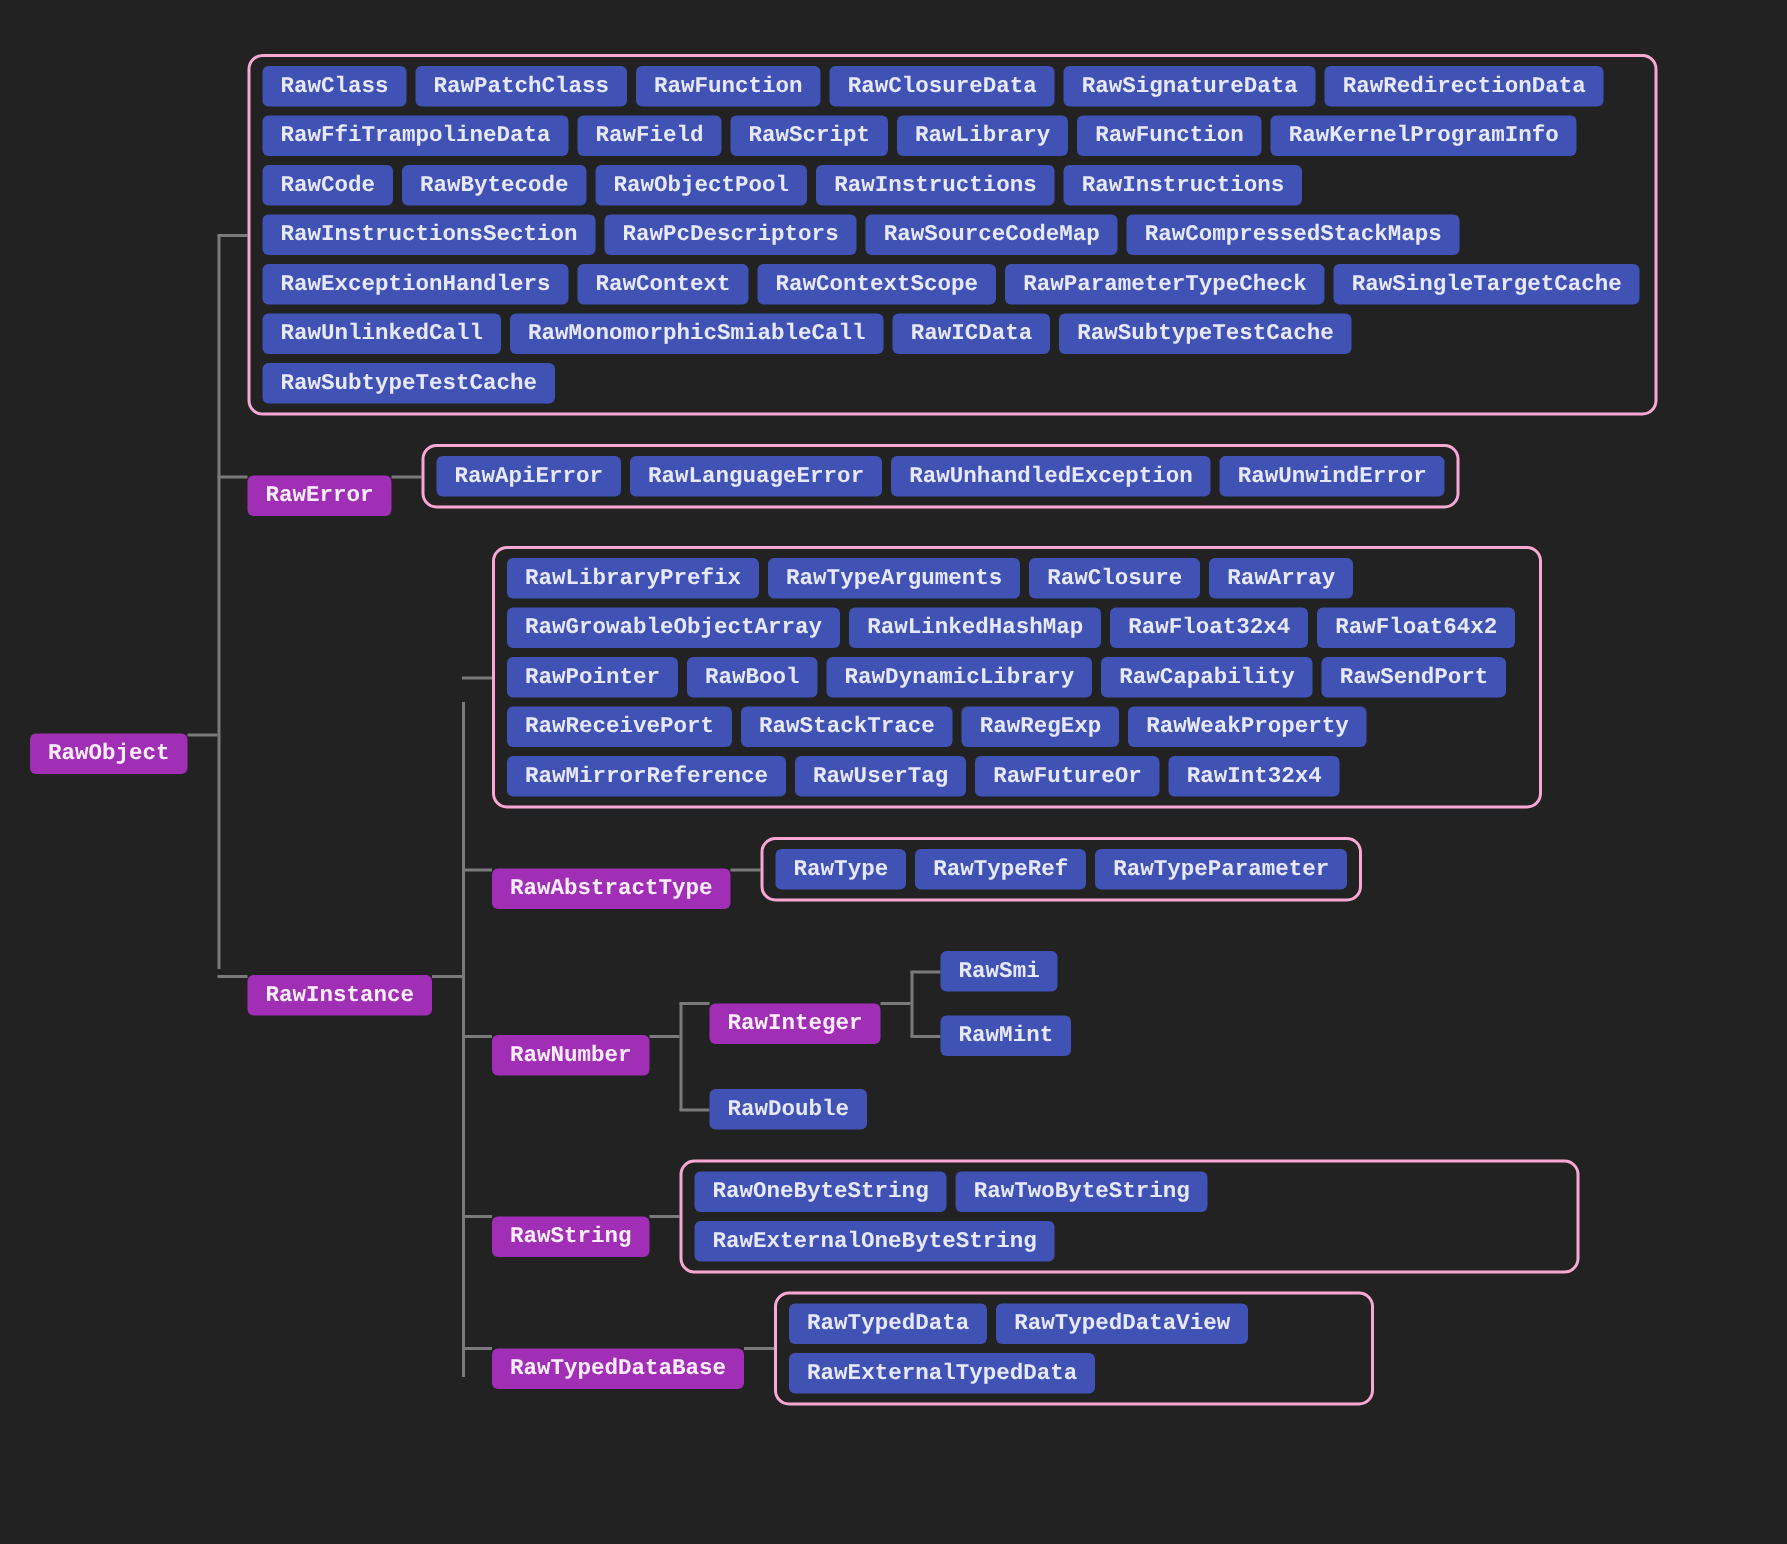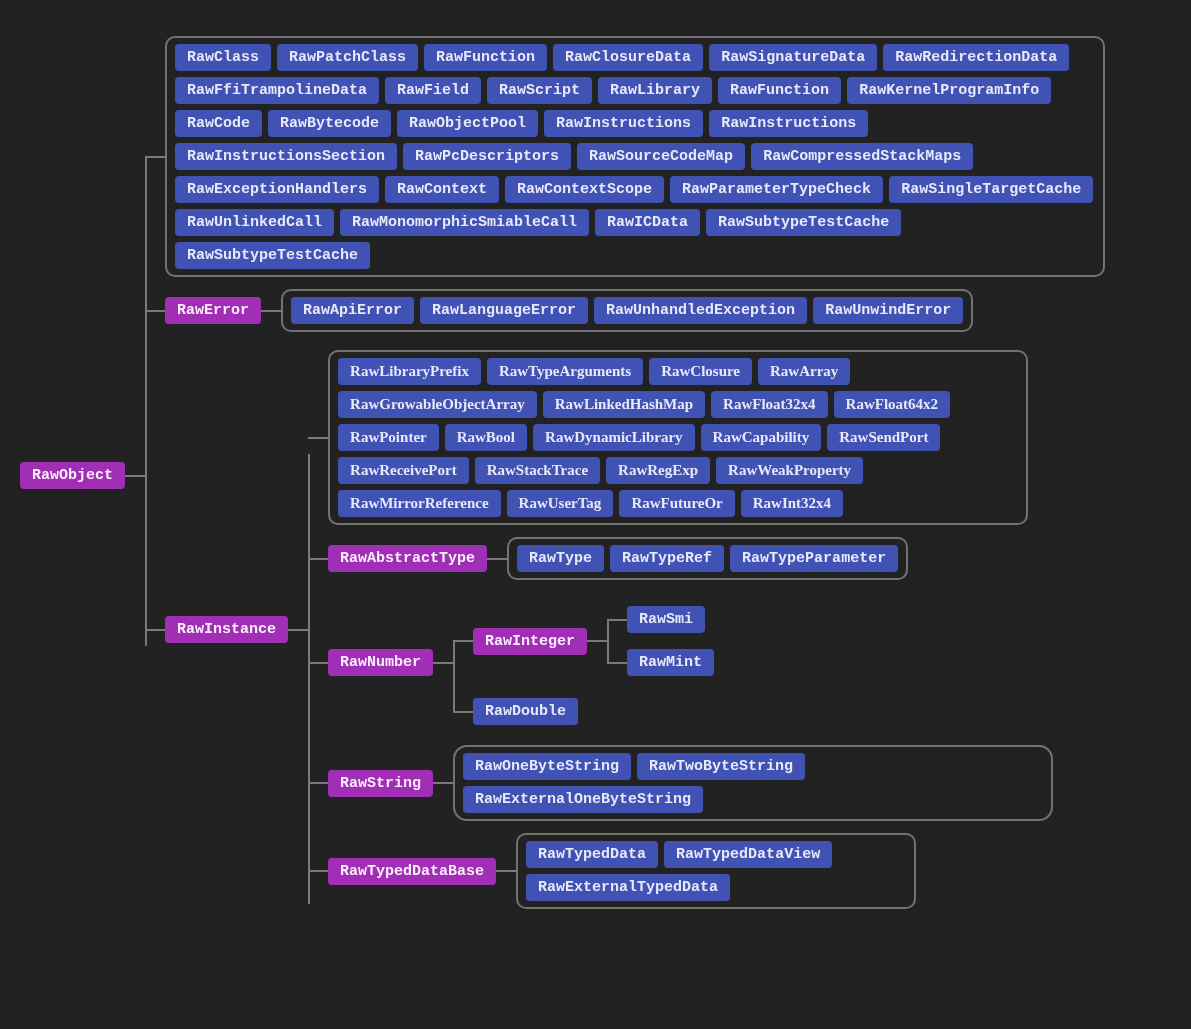--- a/index.html
+++ b/index.html
@@ -19,20 +19,21 @@
   .node {
     display: inline-block;
     padding: 5px 12px;
     border-radius: 4px;
     white-space: nowrap;
     margin: 2px 0;
   }
   .node-purple {
     background: #a02fb5;
     color: #fdeeff;
+    margin-top: 28px;
   }
   .node-blue {
     background: #4152b5;
     color: #e7e9fa;
   }
   .children {
     display: flex;
     flex-direction: column;
     justify-content: center;
     position: relative;
@@ -70,21 +71,21 @@
   }
   
   .parent-connector {
     height: 2px;
     width: 20px;
     background: #7a7a7a;
     flex: 0 0 auto;
     align-self: center;
   }
   .leaf-group {
-    border: 2px solid #737373;
+    border: 2px solid #f9a8d4;
     border-radius: 10px;
     padding: 6px 8px;
     display: flex;
     flex-wrap: wrap;
     gap: 6px;
     max-width: 940px;
   }
   .leaf-group .node {
     margin: 0;
   }
@@ -147,21 +148,21 @@
     </div>
 
     <div class="child-row">
       <span class="node node-purple">RawInstance</span>
       <span class="parent-connector"></span>
 
       <div class="children" style="position:relative;">
         <span class="vline" style="top: 110px; bottom: auto; height: 450px;" id="vline-instance"></span>
 
         <div class="child-row">
-          <div class="leaf-group" id="group-instance-direct" style="max-width:700px;font-family:Liberation Serif, serif;">
+          <div class="leaf-group" id="group-instance-direct" style="max-width:700px;">
               <span class="node node-blue">RawLibraryPrefix</span>
               <span class="node node-blue">RawTypeArguments</span>
               <span class="node node-blue">RawClosure</span>
               <span class="node node-blue">RawArray</span>
               <span class="node node-blue">RawGrowableObjectArray</span>
               <span class="node node-blue">RawLinkedHashMap</span>
               <span class="node node-blue">RawFloat32x4</span>
               <span class="node node-blue">RawFloat64x2</span>
               <span class="node node-blue">RawPointer</span>
               <span class="node node-blue">RawBool</span>
@@ -212,21 +213,21 @@
 
             <div class="child-row">
               <span class="node node-blue">RawDouble</span>
             </div>
           </div>
         </div>
 
         <div class="child-row">
           <span class="node node-purple">RawString</span>
           <span class="parent-connector"></span>
-          <div class="leaf-group" id="group-string" style="max-width:600px;border-radius:14px;">
+          <div class="leaf-group" id="group-string" style="max-width:600px;">
               <span class="node node-blue">RawOneByteString</span>
               <span class="node node-blue">RawTwoByteString</span>
               <span class="node node-blue">RawExternalOneByteString</span>
             </div>
         </div>
 
         <div class="child-row">
           <span class="node node-purple">RawTypedDataBase</span>
           <span class="parent-connector"></span>
           <div class="leaf-group" id="group-typed" style="max-width:400px;">

